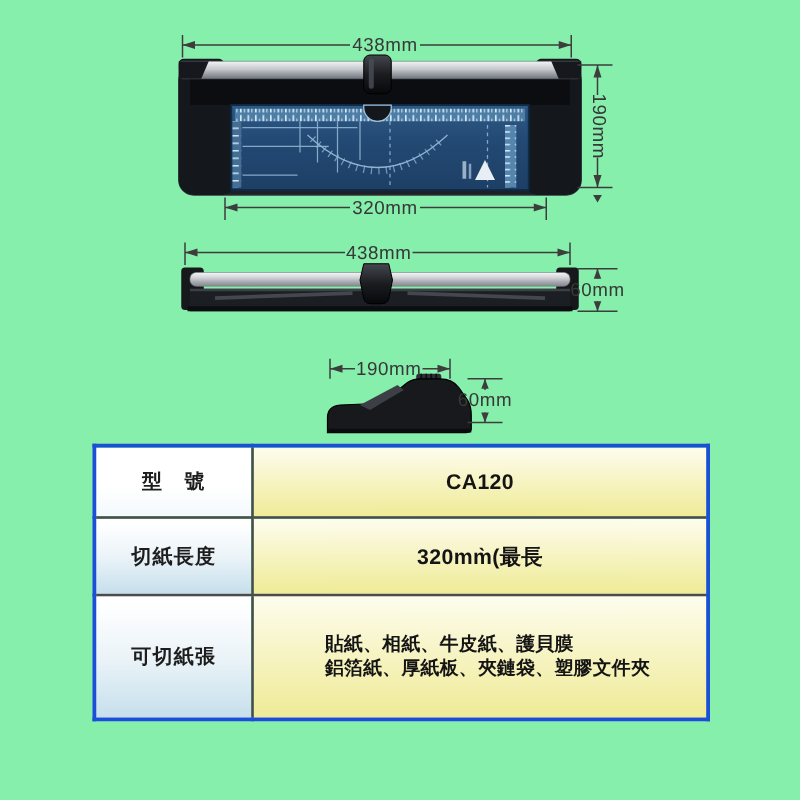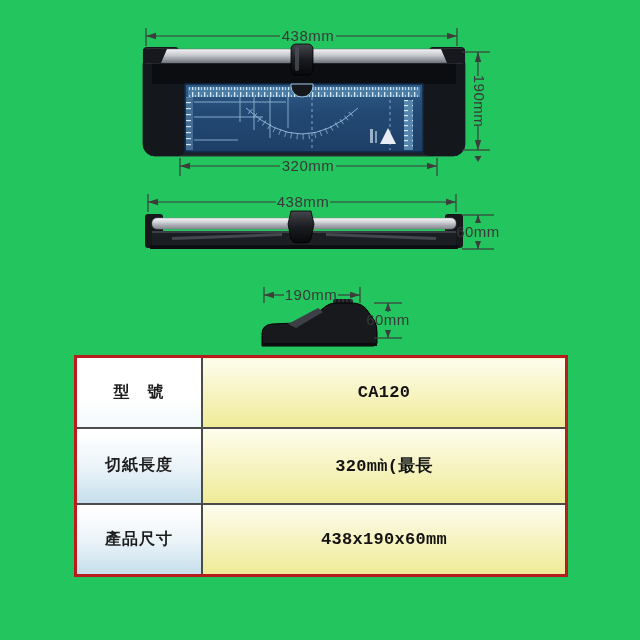--- a/index.html
+++ b/index.html
@@ -1,21 +1,21 @@
 <!DOCTYPE html>
 <html><head>
 <meta charset="utf-8">
 <style>
   html,body{margin:0;padding:0;background:#ffffff;}
   body{font-family:"Liberation Sans","DejaVu Sans",sans-serif;}
-  .canvas{position:relative;width:640px;height:640px;background:#22c55e;overflow:hidden;}
+  .canvas{position:relative;width:640px;height:640px;background:#86efac;overflow:hidden;}
   .diagram-svg{position:absolute;left:0;top:0;}
   .dim-text{font-size:15px;fill:#383838;letter-spacing:.5px;}
   .spec-table{position:absolute;left:74px;top:355px;width:494px;height:222px;
-              border-collapse:collapse;table-layout:fixed;border:3px solid #b91c1c;font-family:Liberation Mono, monospace;}
+              border-collapse:collapse;table-layout:fixed;border:3px solid #1d4ed8;}
   .spec-table td{border:2px solid #4b4b4b;padding:0;vertical-align:middle;overflow:hidden;}
   .lbl{width:124px;text-align:center;font-size:16px;font-weight:600;color:#1d1d1d;
        letter-spacing:1px;
        background:linear-gradient(180deg,#ffffff 6%,#eaf3f8 52%,#c6dfec 100%);}
   .lbl.first{background:linear-gradient(180deg,#ffffff 55%,#f3f9fc 100%);}
   .val{text-align:center;font-size:17px;font-weight:bold;color:#141414;letter-spacing:.3px;
        background:linear-gradient(180deg,#fdfdee 0%,#f7f4c6 45%,#efeb96 100%);}
   .val.left{text-align:left;padding-left:57px;font-size:15px;line-height:19px;}
   .val .line{display:block;}
 </style>
@@ -200,18 +200,21 @@
     <tbody>
         <tr>
       <td class="lbl first">型　號</td>
       <td class="val">CA120</td>
     </tr>
     <tr>
       <td class="lbl">切紙長度</td>
       <td class="val">320mm̀(最長</td>
     </tr>
     <tr>
-      <td class="lbl">產品尺寸</td>
-      <td class="val">438x190x60mm</td>
+      <td class="lbl">可切紙張</td>
+      <td class="val left">
+        <span class="line">貼紙、相紙、牛皮紙、護貝膜</span>
+        <span class="line">鋁箔紙、厚紙板、夾鏈袋、塑膠文件夾</span>
+      </td>
     </tr>
   </tbody>
     </table>
 </div>
 
 </body></html>

